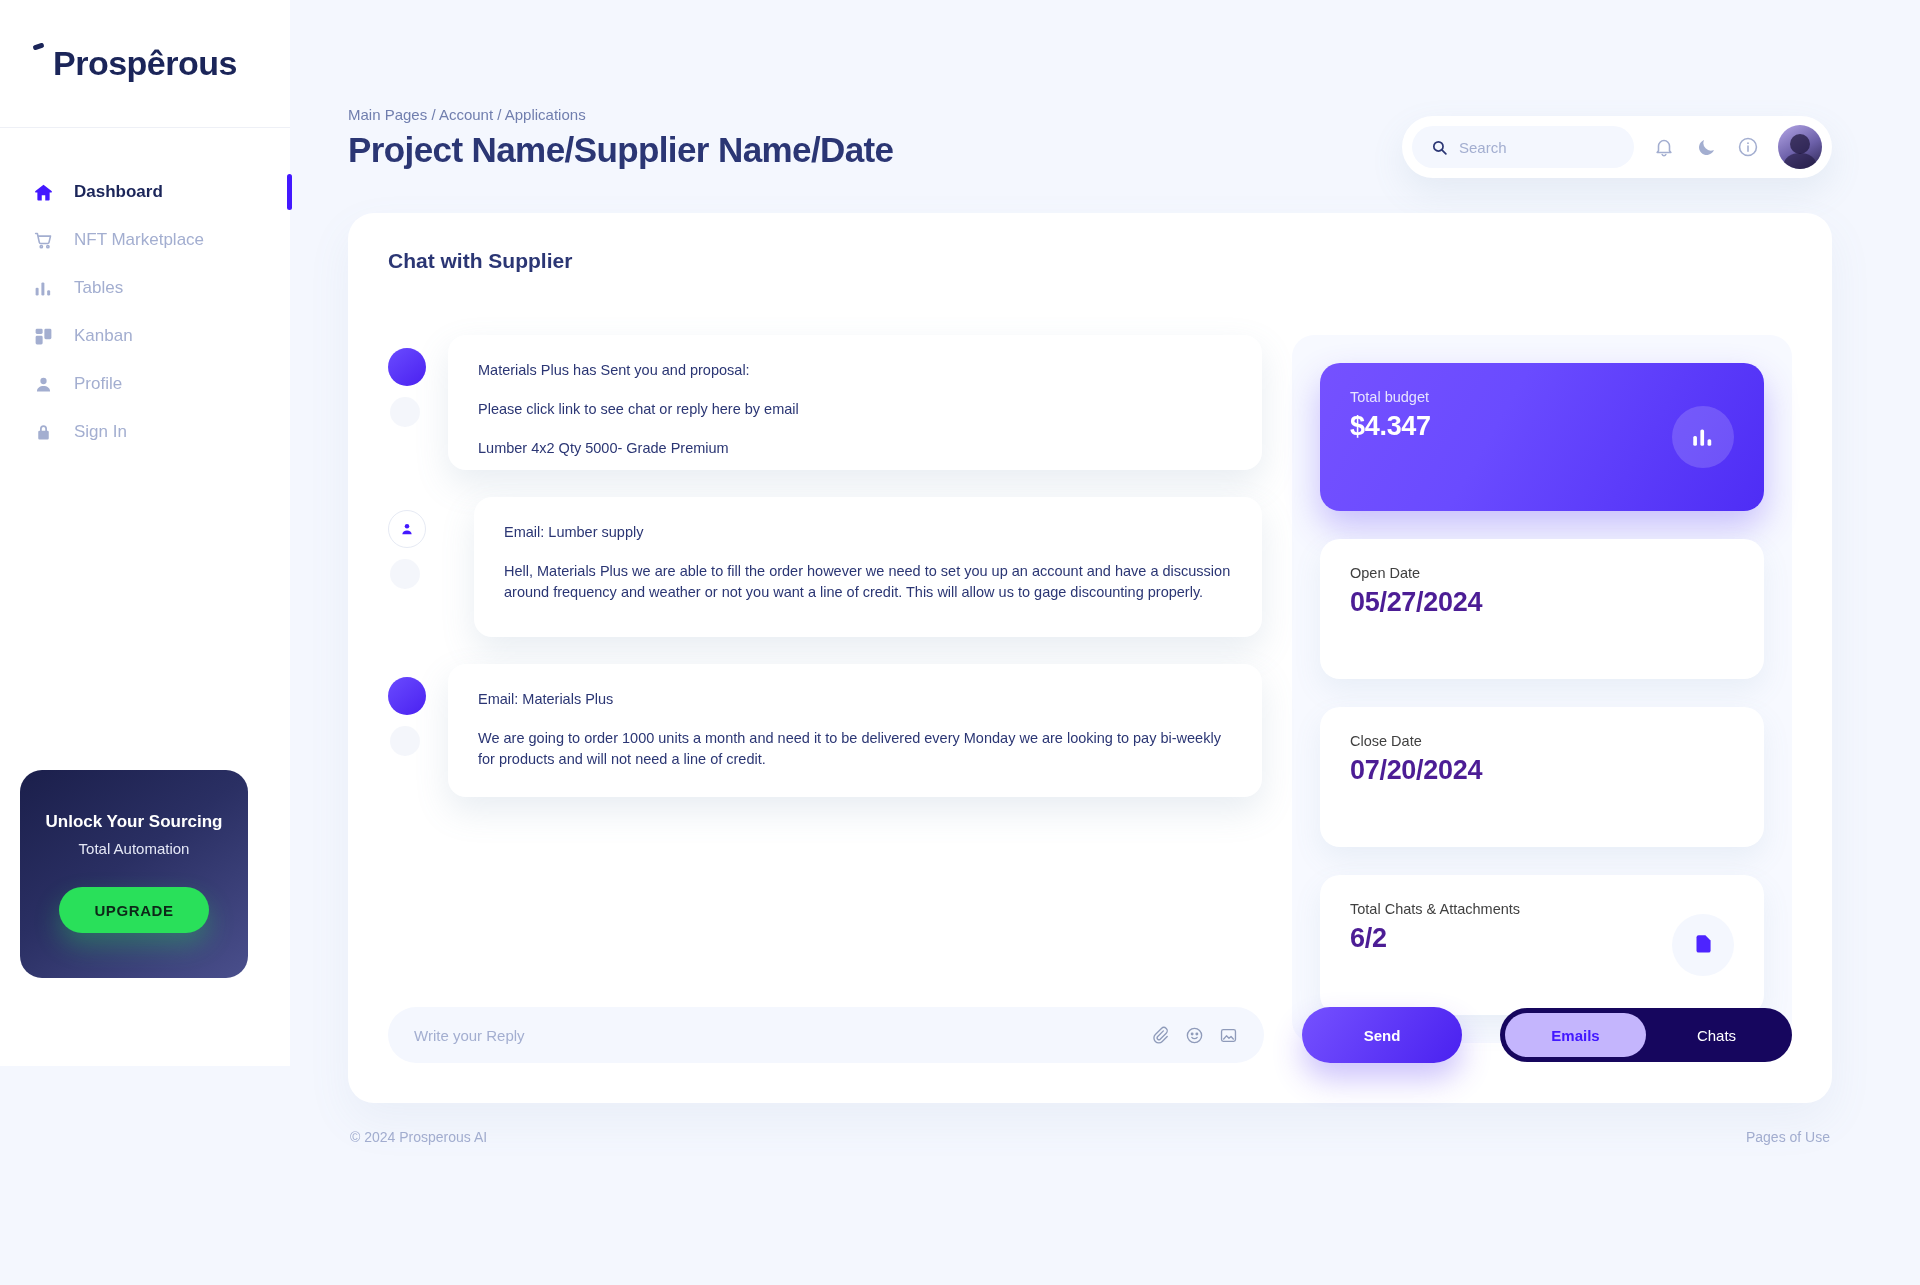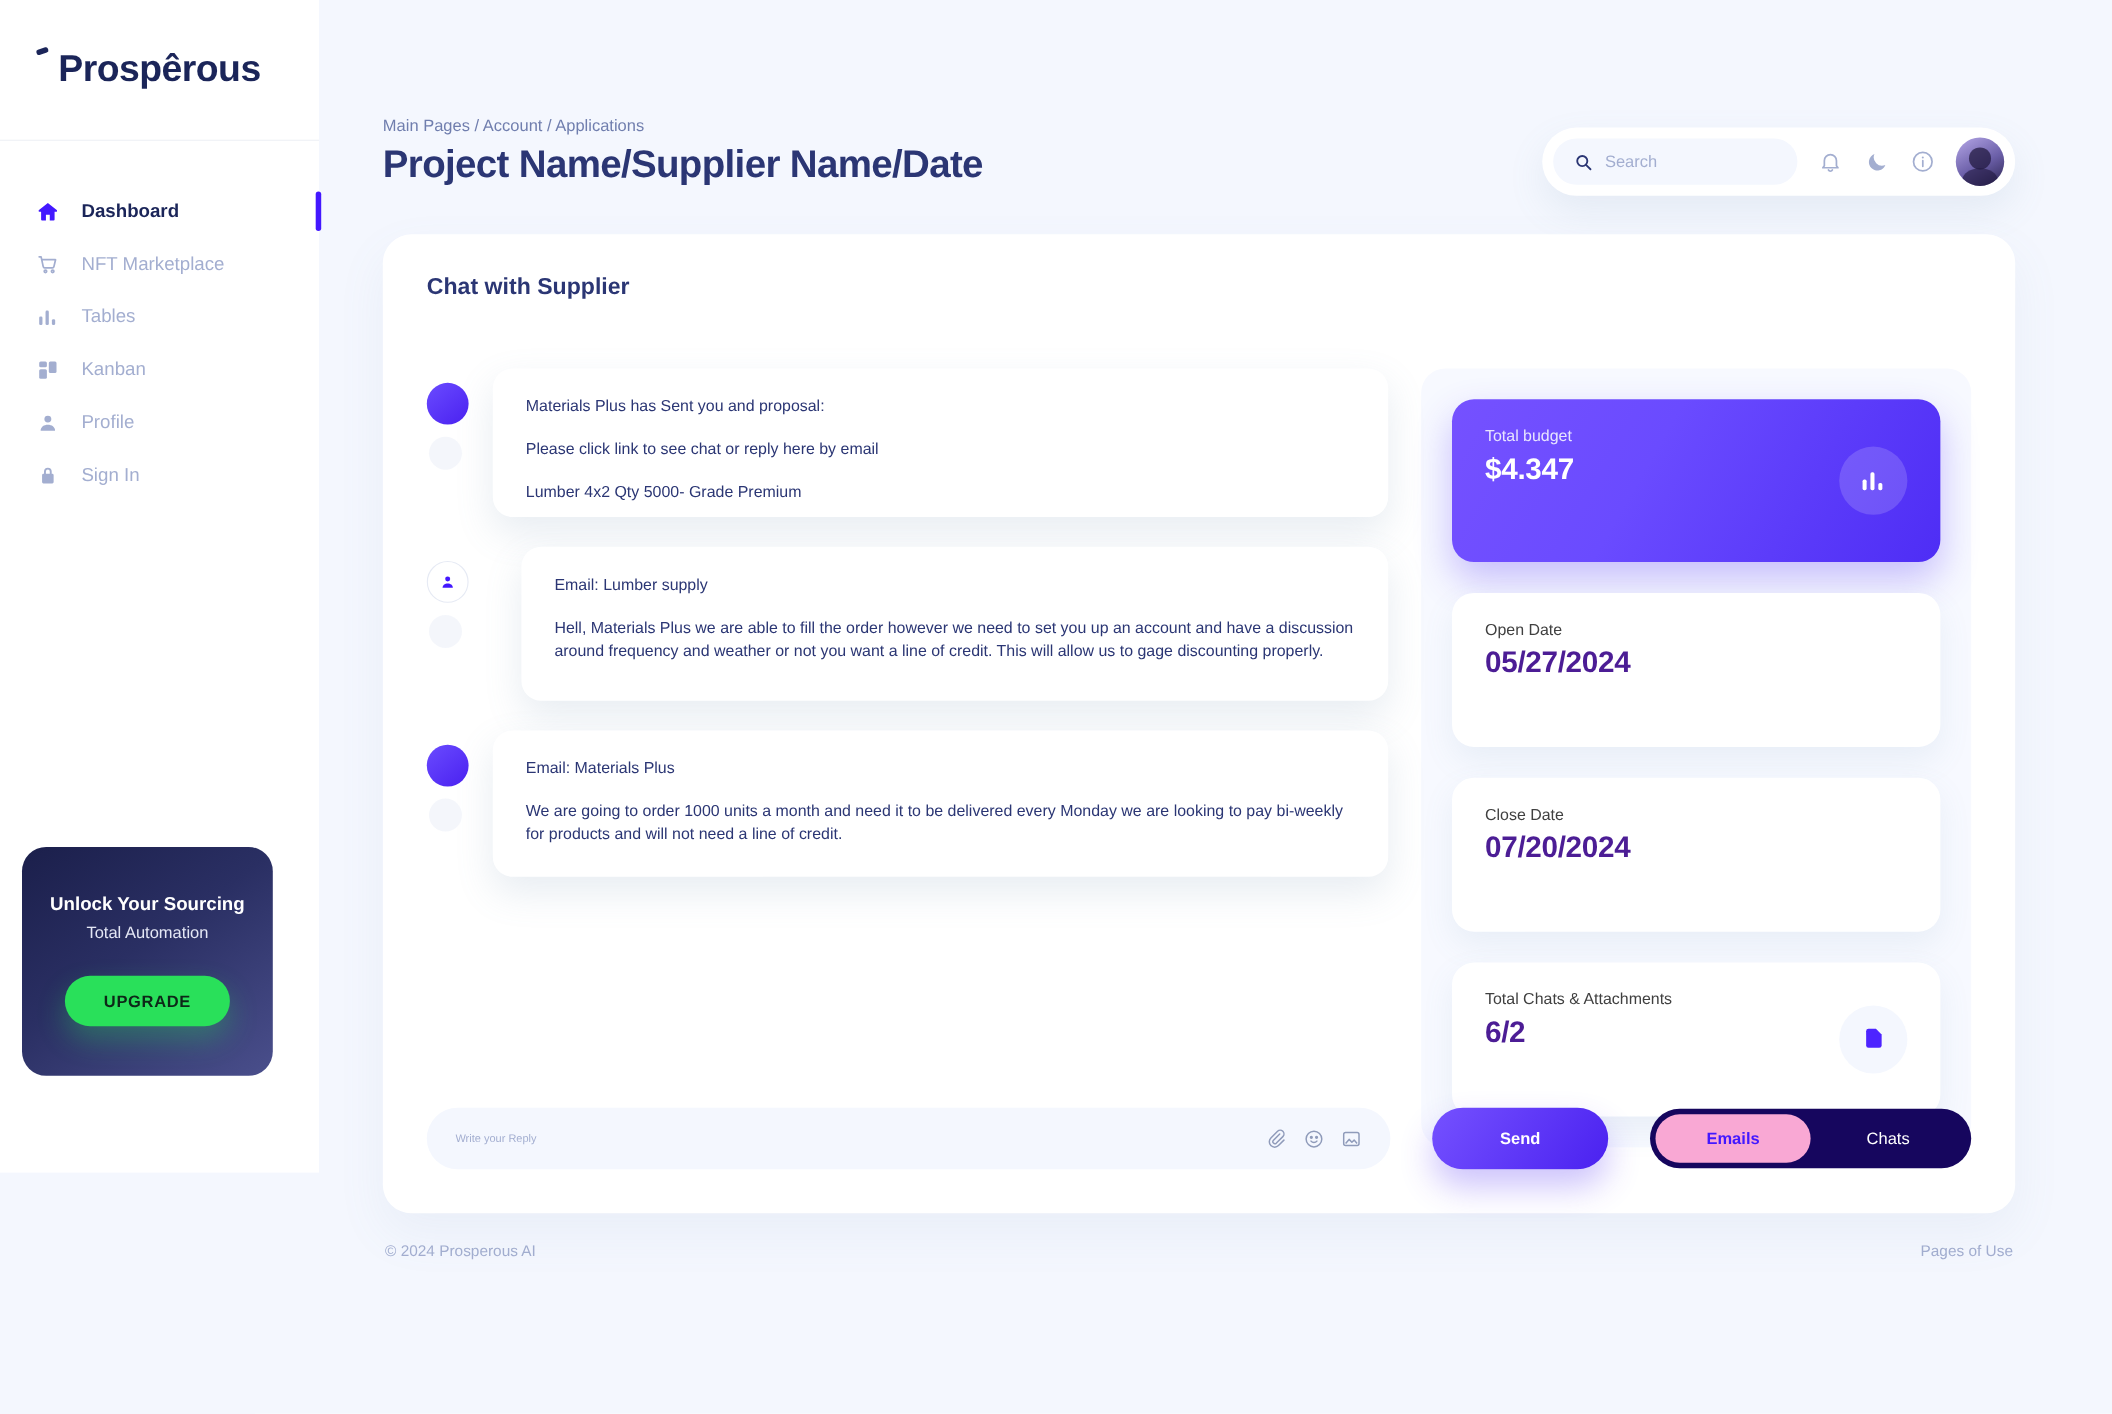--- a/index.html
+++ b/index.html
@@ -184,42 +184,42 @@
   .composer {
     position: absolute; left: 40px; right: 40px; bottom: 40px;
     display: flex; align-items: center; gap: 38px;
   }
   .reply-box {
     flex: 1; height: 56px; border-radius: 28px; background: #f4f7fe;
     display: flex; align-items: center; padding: 0 26px; gap: 14px;
   }
   .reply-input {
     flex: 1; border: none; background: transparent; outline: none;
-    font-size: 10px; color: #6d28d9; font-family: "Liberation Sans", sans-serif;
+    font-size: 15px; color: #6d28d9; font-family: "Liberation Sans", sans-serif;
   }
   .reply-input::placeholder { color: #a3aed0; }
   .reply-icon { width: 20px; height: 20px; color: #8f9bba; cursor: pointer; display:flex;align-items:center;justify-content:center; }
   .send-btn {
     width: 160px; height: 56px; border-radius: 28px; border: none; cursor: pointer;
     background: linear-gradient(125deg,#7551ff,#4a21f0);
     color: #fff; font-size: 15px; font-weight: 600;
     font-family: "Liberation Sans", sans-serif;
     box-shadow: 0 16px 30px rgba(91,56,245,.30);
   }
   .seg {
     width: 292px; height: 54px; border-radius: 28px;
     background: #16065e; display: flex; align-items: center;
     padding: 5px; cursor: pointer;
   }
   .seg-item {
     flex: 1; height: 100%; border-radius: 24px;
     display: flex; align-items: center; justify-content: center;
     font-size: 15px; color: #fff; font-weight: 500;
   }
-  .seg-item.active { background: #f9a8d4; color: #4318ff; font-weight: 600; }
+  .seg-item.active { background: #c4b5fd; color: #4318ff; font-weight: 600; }
 
   
   .footer {
     display: flex; justify-content: space-between;
     font-size: 14px; color: #a3aed0; padding: 26px 2px 0 2px;
   }
   .footer a { color: #a3aed0; text-decoration: none; }
 </style>
 </head>
 <body>

